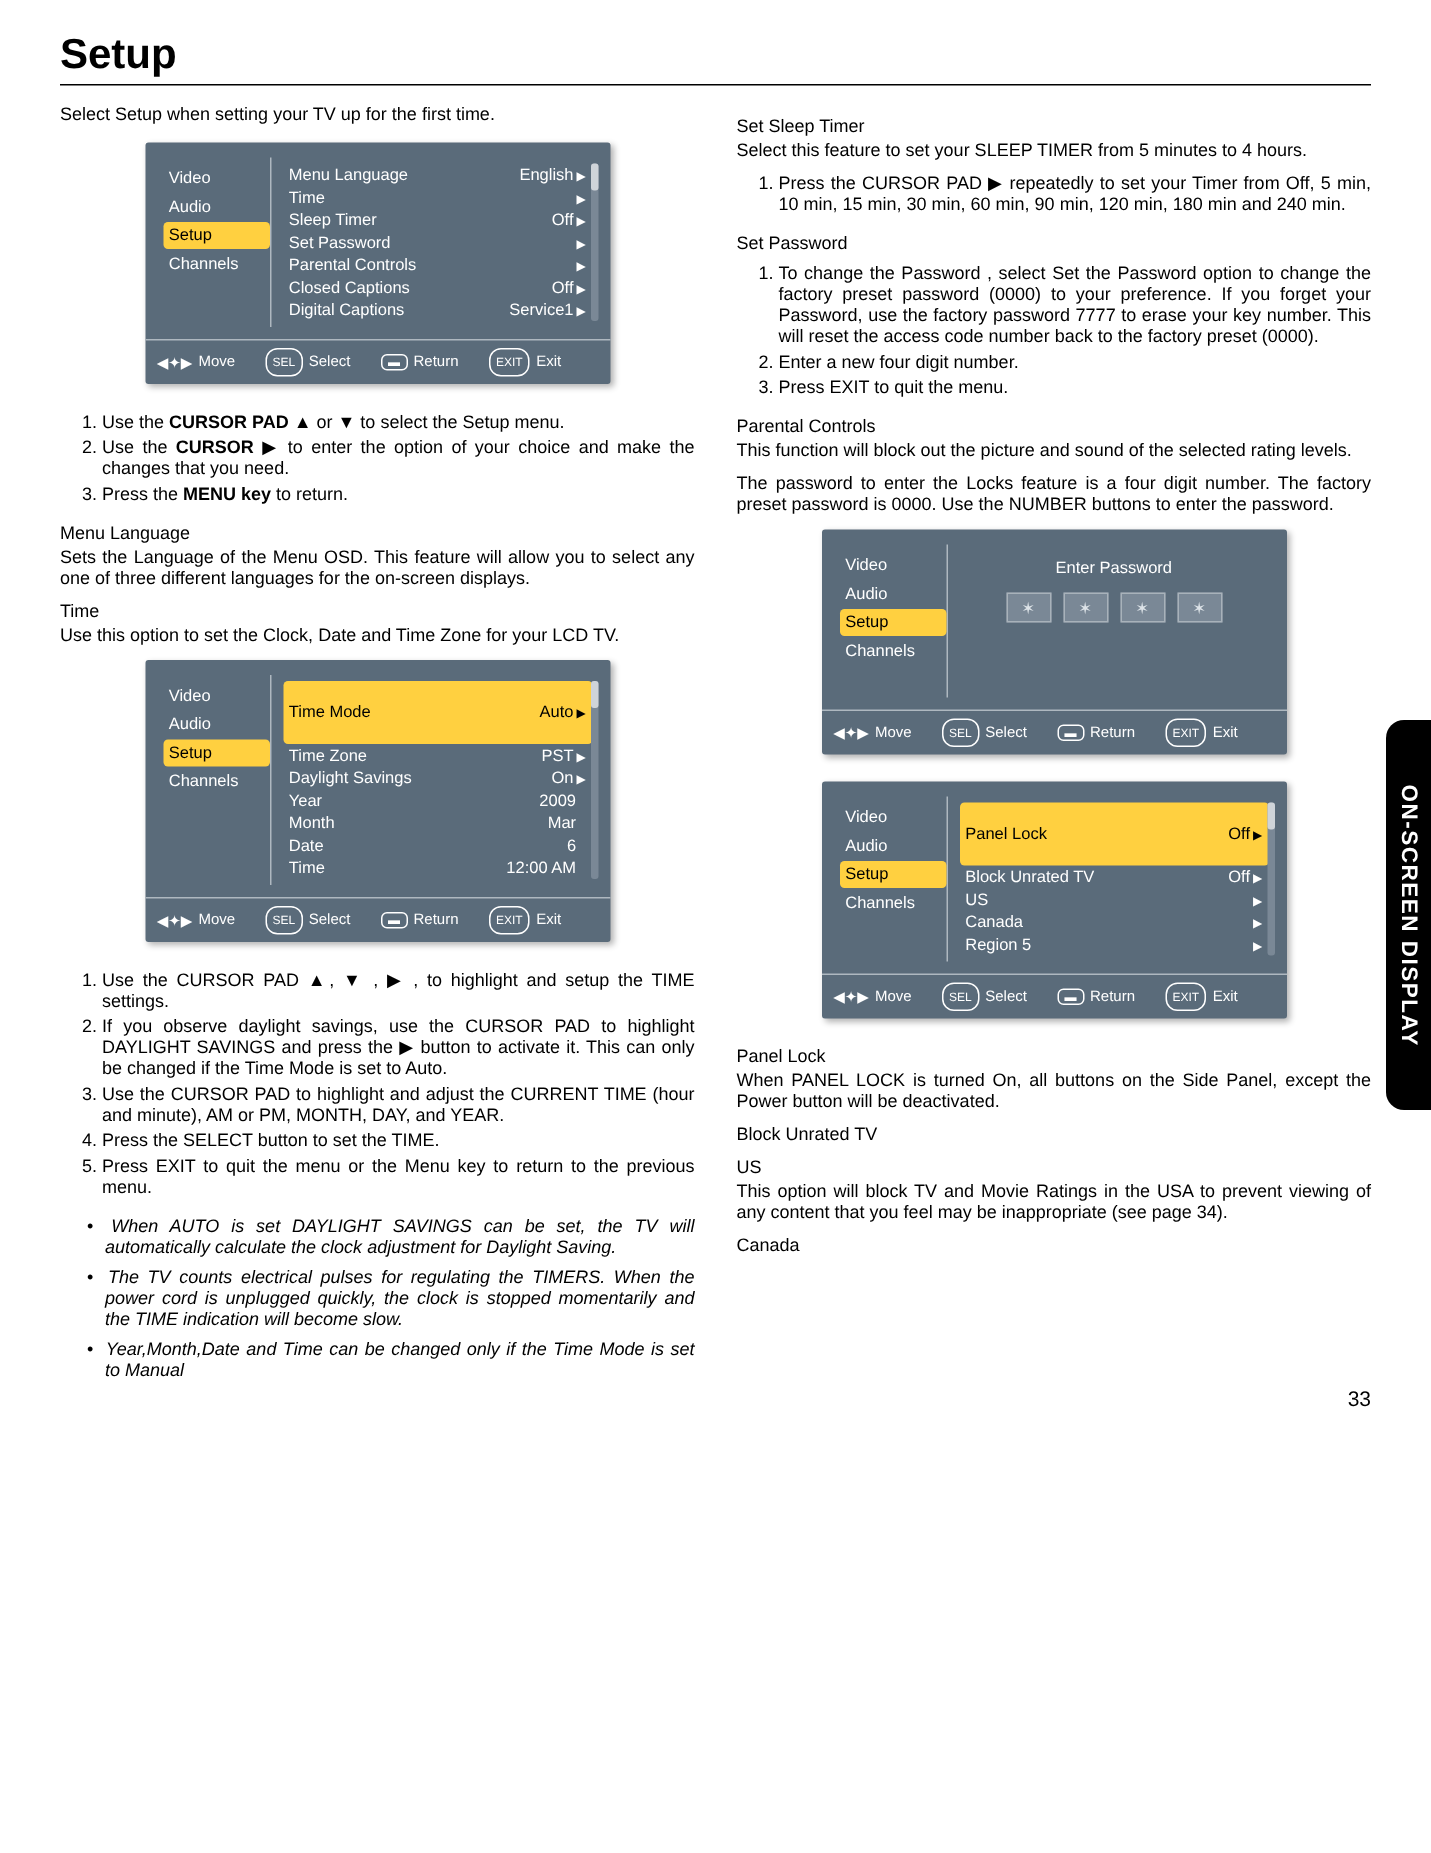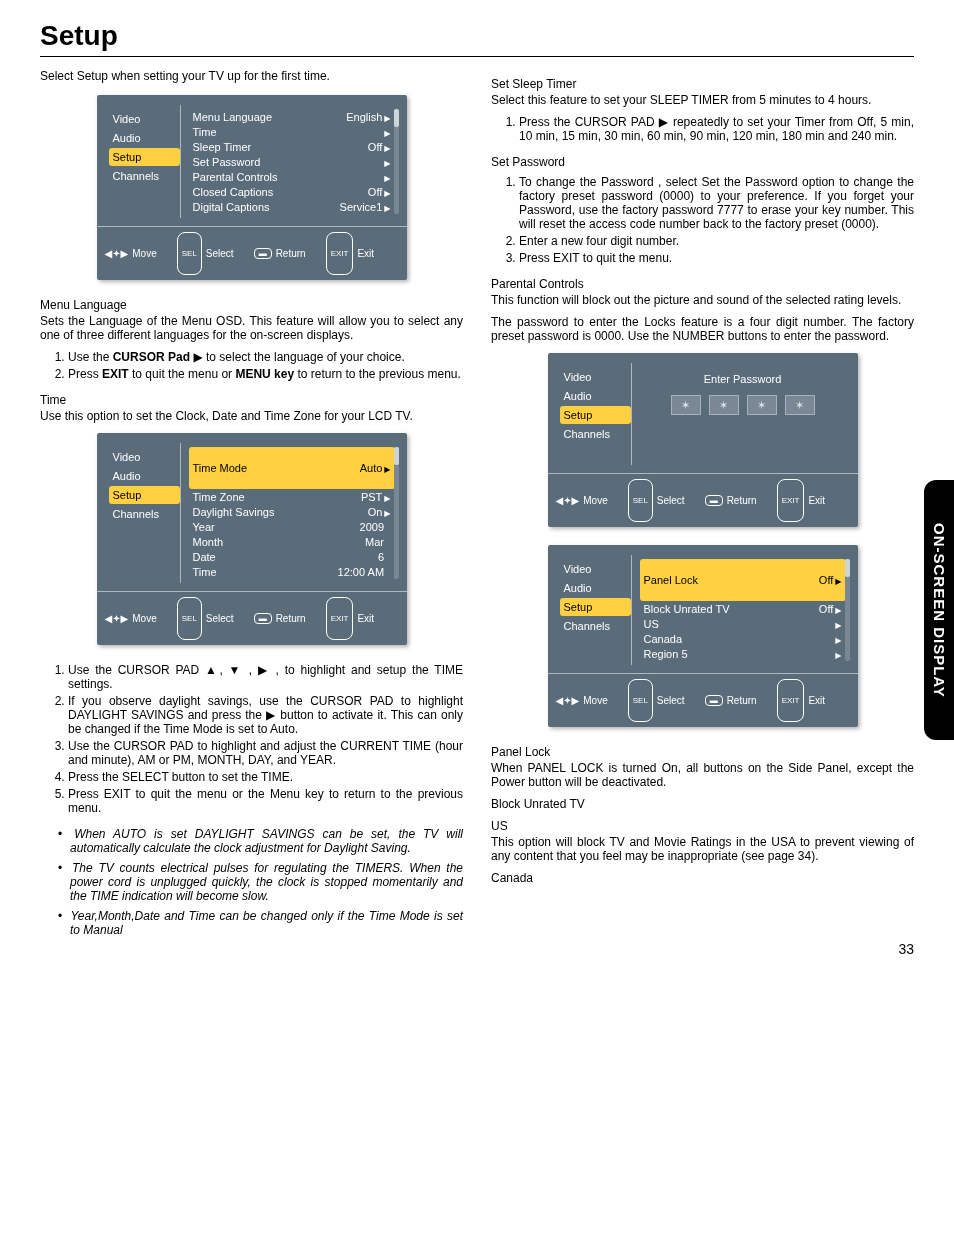--- a/index.html
+++ b/index.html
@@ -37,21 +37,21 @@
   .osd-row .arrow::after { content: "▶"; font-size: 8px; margin-left: 2px; }
   .osd-row .noarrow::after { content: "\00a0\00a0"; font-size: 8px; margin-left: 2px; }
   .osd-pass { text-align:center; padding-top:6px; }
   .osd-pass .boxes { display:flex; justify-content:center; gap:8px; margin-top:10px; }
   .osd-pass .pbox { width:30px; height:20px; background:#7a8896; border:1px solid #a8b2ba; display:flex; align-items:center; justify-content:center; font-size:11px; color:#dde3e8; }
   .osd-scroll { position:absolute; right:2px; top:4px; bottom:4px; width:5px; background:#7a8896; border-radius:2px; }
   .osd-scroll::before { content:""; position:absolute; top:0; left:0; right:0; height:18px; background:#cfd4d9; border-radius:2px;}
   .osd-foot { border-top:1px solid #aeb8c0; padding:5px 8px; display:flex; gap:20px; align-items:center; font-size:10px; }
   .osd-foot .grp { display:flex; align-items:center; gap:4px; }
   .osd-foot .ic { font-size:10px; }
-  .btn-outline { border:1px solid #fff; border-radius:8px; padding:16px 4px; font-size:8px; }
+  .btn-outline { border:1px solid #fff; border-radius:8px; padding:4px 4px; font-size:8px; }
   .btn-round { border:1px solid #fff; border-radius:4px; padding:0 4px; font-size:8px; display:inline-flex; align-items:center;}
   ol { margin: 6px 0 12px 0; padding-left: 28px; }
   ol li { margin-bottom: 3px; text-align: justify; }
   ul.bul { list-style: none; margin: 6px 0 12px 30px; }
   ul.bul li { margin-bottom: 6px; text-align: justify; font-style: italic; }
   ul.bul li::before { content: "• "; font-style: normal; margin-left: -12px; padding-right: 4px;}
   .subhead { font-weight: normal; margin-top: 8px; margin-bottom: 2px; }
   p.body { text-align: justify; margin-bottom: 8px; }
   .side-tab {
     position: absolute;
@@ -135,27 +135,28 @@
             <span class="btn-round">▬</span>
             <span>Return</span>
           </span>
       <span class="grp">
             <span class="btn-outline">EXIT</span>
             <span>Exit</span>
           </span>
     </div>
   </div>
 
+  <ol id="steps1">
+        <li>Use the <b>CURSOR PAD</b> ▲ or ▼ to select the Setup menu.</li>
+        <li>Use the <b>CURSOR</b> ▶ to enter the option of your choice and make the changes that you need.</li>
+        <li>Press the <b>MENU key</b> to return.</li>
+      </ol>
 
   <div class="subhead">Menu Language</div>
   <p class="body">Sets the Language of the Menu OSD. This feature will allow you to select any one of three different languages for the on-screen displays.</p>
-  <ol id="stepsML">
-        <li>Use the <b>CURSOR Pad</b> ▶ to select the language of your choice.</li>
-        <li>Press <b>EXIT</b> to quit the menu or <b>MENU key</b> to return to the previous menu.</li>
-      </ol>
 
   <div class="subhead">Time</div>
   <p class="body">Use this option to set the Clock, Date and Time Zone for your LCD TV.</p>
 
   <div class="osd">
     <div class="osd-body">
       <div class="osd-left" id="osd2tabs">
             <div class="tab">Video</div>
             <div class="tab">Audio</div>
             <div class="tab active">Setup</div>

